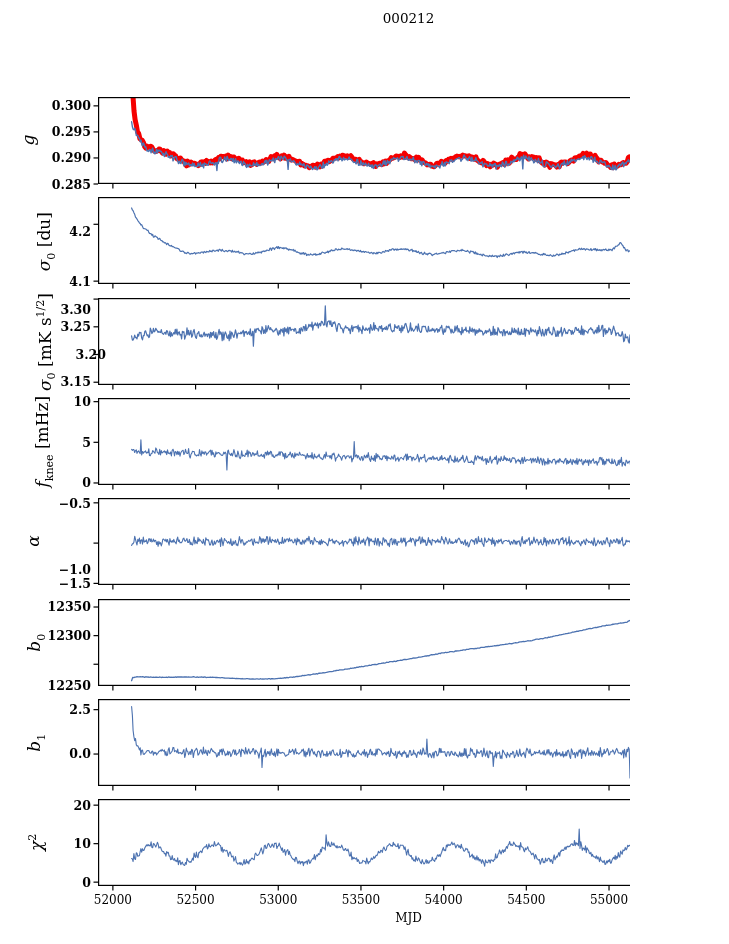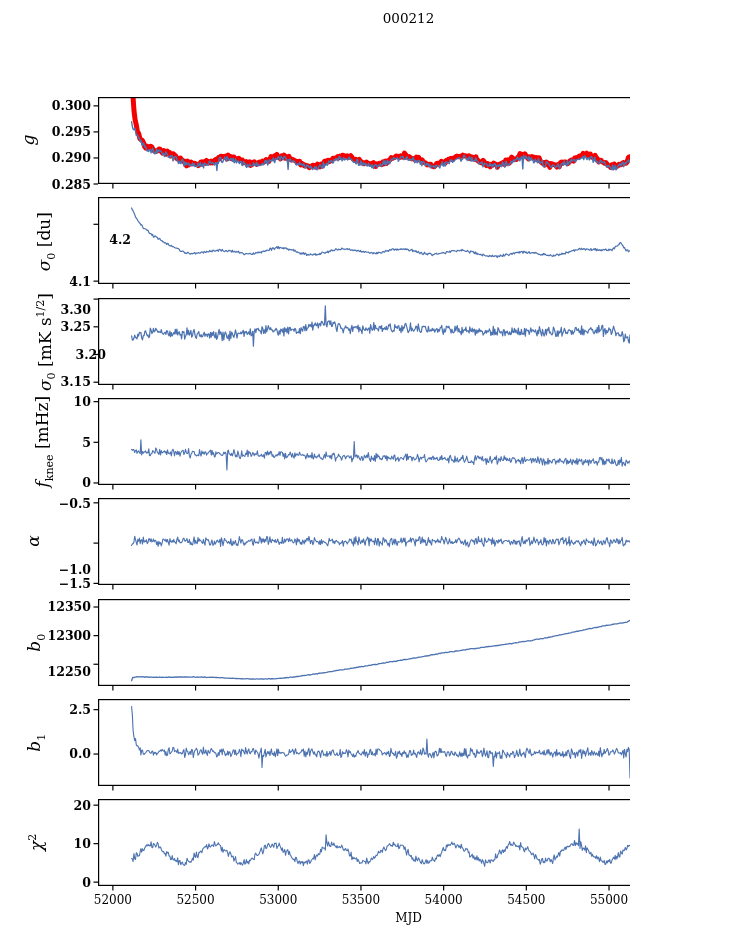--- a/index.html
+++ b/index.html
@@ -201,36 +201,36 @@
       </div>
     </div>
   <div id="xticks"></div>
   <div class="xlabel">MJD</div>
 <div class="ytick-label" style="top: 176.5px;">0.285</div>
     <div class="ytick-label" style="top: 150.452px;">0.290</div>
     <div class="ytick-label" style="top: 124.404px;">0.295</div>
     <div class="ytick-label" style="top: 98.3563px;">0.300</div>
     <div class="ylabel" style="left: -82px; top: 129.5px;"><span class="it">g</span></div>
     <div class="ytick-label" style="top: 273.957px;">4.1</div>
-    <div class="ytick-label" style="top: 232px; margin-left: 40px;">4.2</div>
+    <div class="ytick-label" style="top: 224px;">4.2</div>
     <div class="ylabel" style="left: -64px; top: 229.8px;"><span class="it">σ</span><sub>0</sub><span> [du]</span></div>
     <div class="ytick-label" style="top: 374.329px;">3.15</div>
     <div class="ytick-label" style="top: 346.622px; padding-left: 15px;">3.20</div>
     <div class="ytick-label" style="top: 318.915px;">3.25</div>
     <div class="ytick-label" style="top: 302px;">3.30</div>
     <div class="ylabel" style="left: -64px; top: 330.1px;"><span class="it">σ</span><sub>0</sub><span> [mK s</span><sup>1/2</sup><span>]</span></div>
     <div class="ytick-label" style="top: 475.367px;">0</div>
     <div class="ytick-label" style="top: 434.713px;">5</div>
     <div class="ytick-label" style="top: 394.059px;">10</div>
     <div class="ylabel" style="left: -66px; top: 430.4px;"><span class="it">f</span><sub>knee</sub><span> [mHz]</span></div>
     <div class="ytick-label" style="top: 576.089px;">−1.5</div>
     <div class="ytick-label" style="top: 562px;">−1.0</div>
     <div class="ytick-label" style="top: 495.533px;">−0.5</div>
     <div class="ylabel" style="left: -77px; top: 530.7px;"><span class="it">α</span></div>
-    <div class="ytick-label" style="top: 664px;">12250</div>
+    <div class="ytick-label" style="top: 678px;">12250</div>
     <div class="ytick-label" style="top: 627.632px;">12300</div>
     <div class="ytick-label" style="top: 599.013px;">12350</div>
     <div class="ylabel" style="left: -74px; top: 631px;"><span class="it">b</span><sub>0</sub></div>
     <div class="ytick-label" style="top: 746.341px;">0.0</div>
     <div class="ytick-label" style="top: 701.953px;">2.5</div>
     <div class="ylabel" style="left: -74px; top: 731.3px;"><span class="it">b</span><sub>1</sub></div>
     <div class="ytick-label" style="top: 874.75px;">0</div>
     <div class="ytick-label" style="top: 836.255px;">10</div>
     <div class="ytick-label" style="top: 797.759px;">20</div>
     <div class="ylabel" style="left: -74px; top: 831.6px;"><span class="it">χ</span><sup>2</sup></div>

